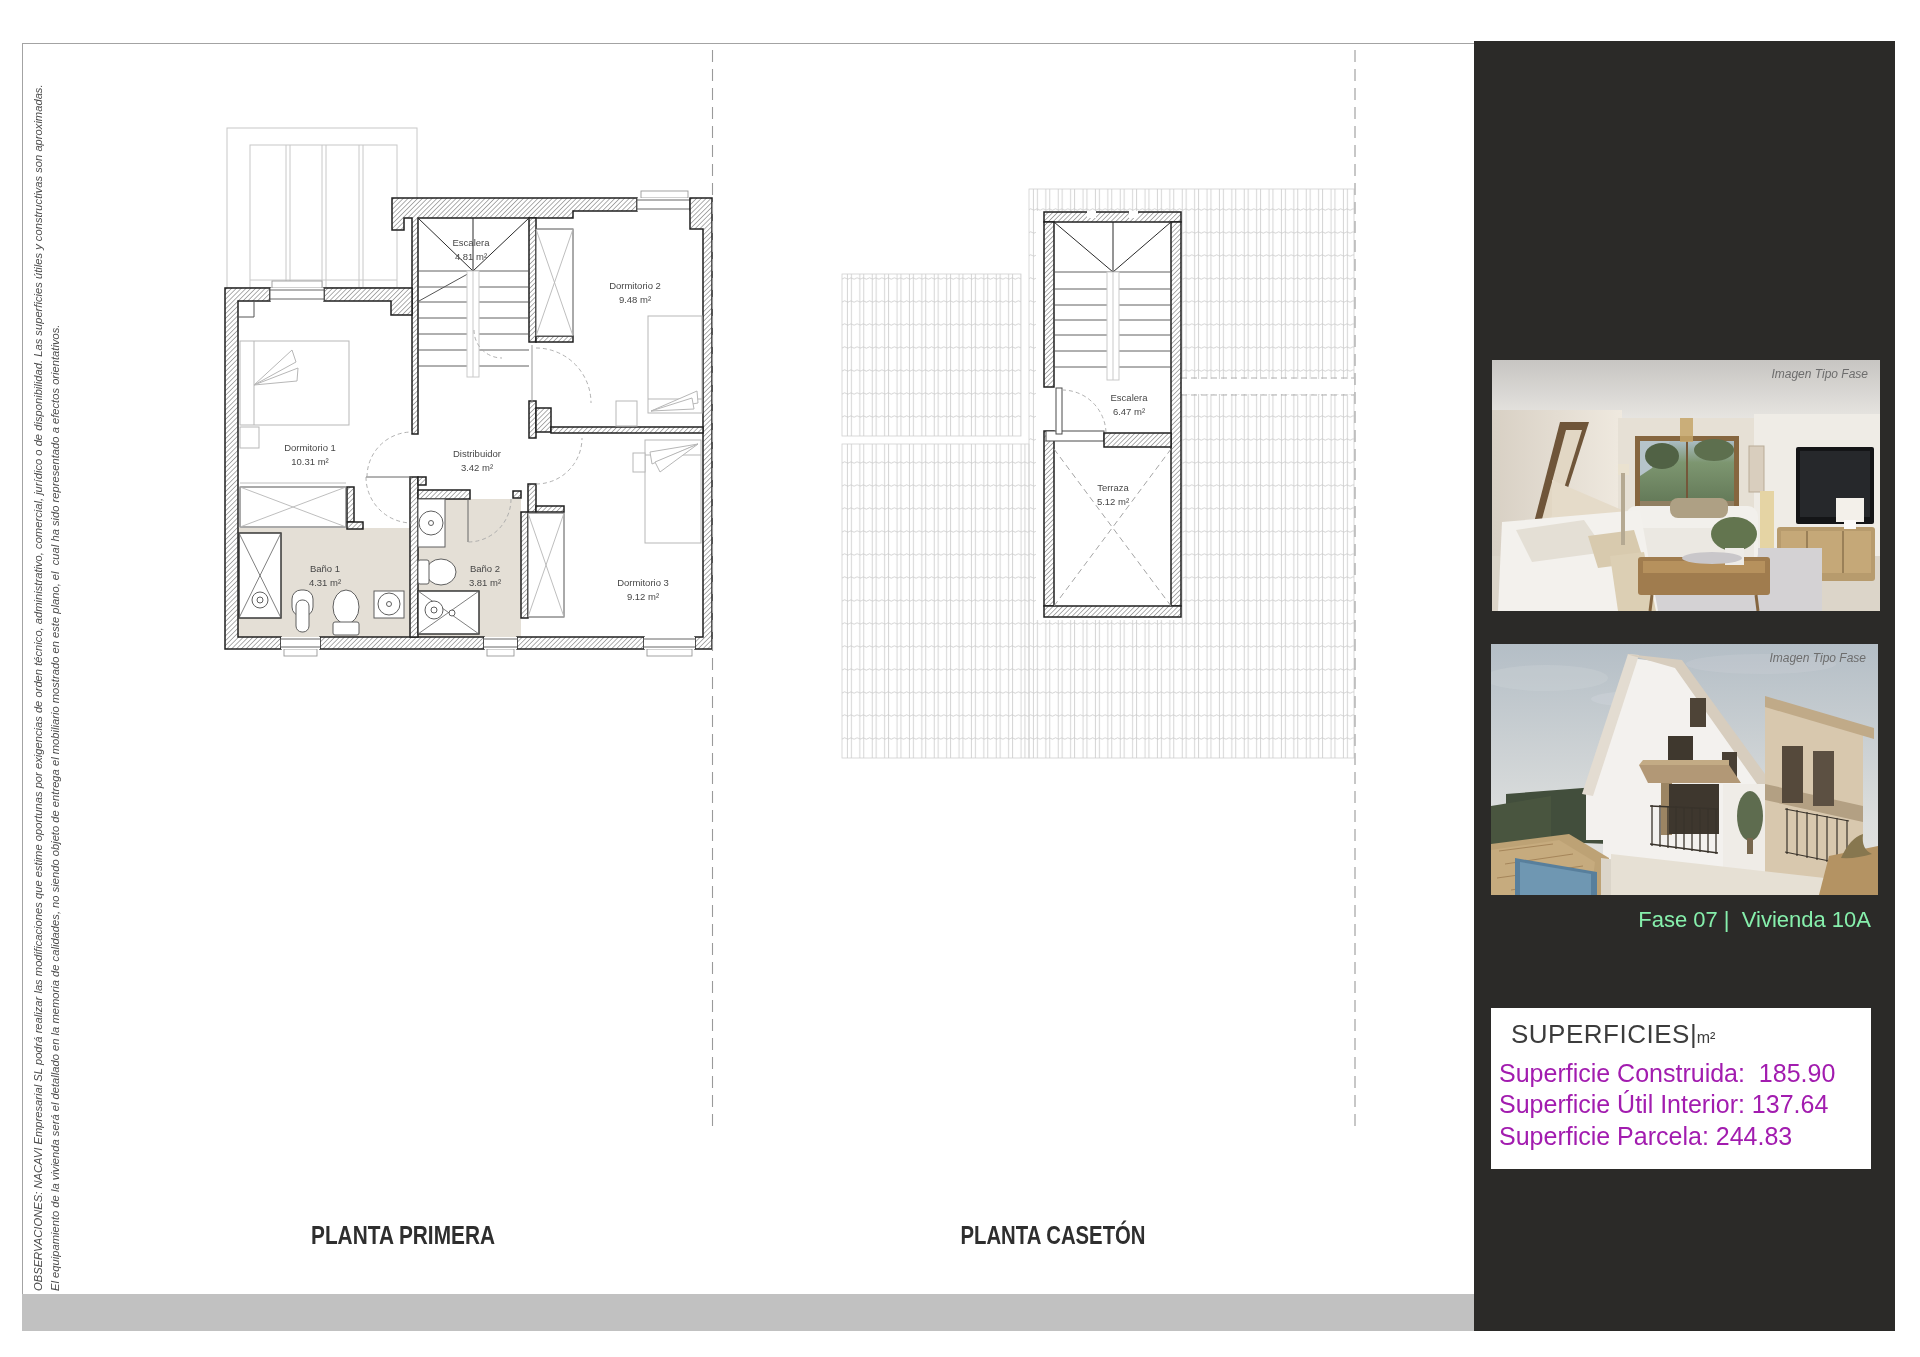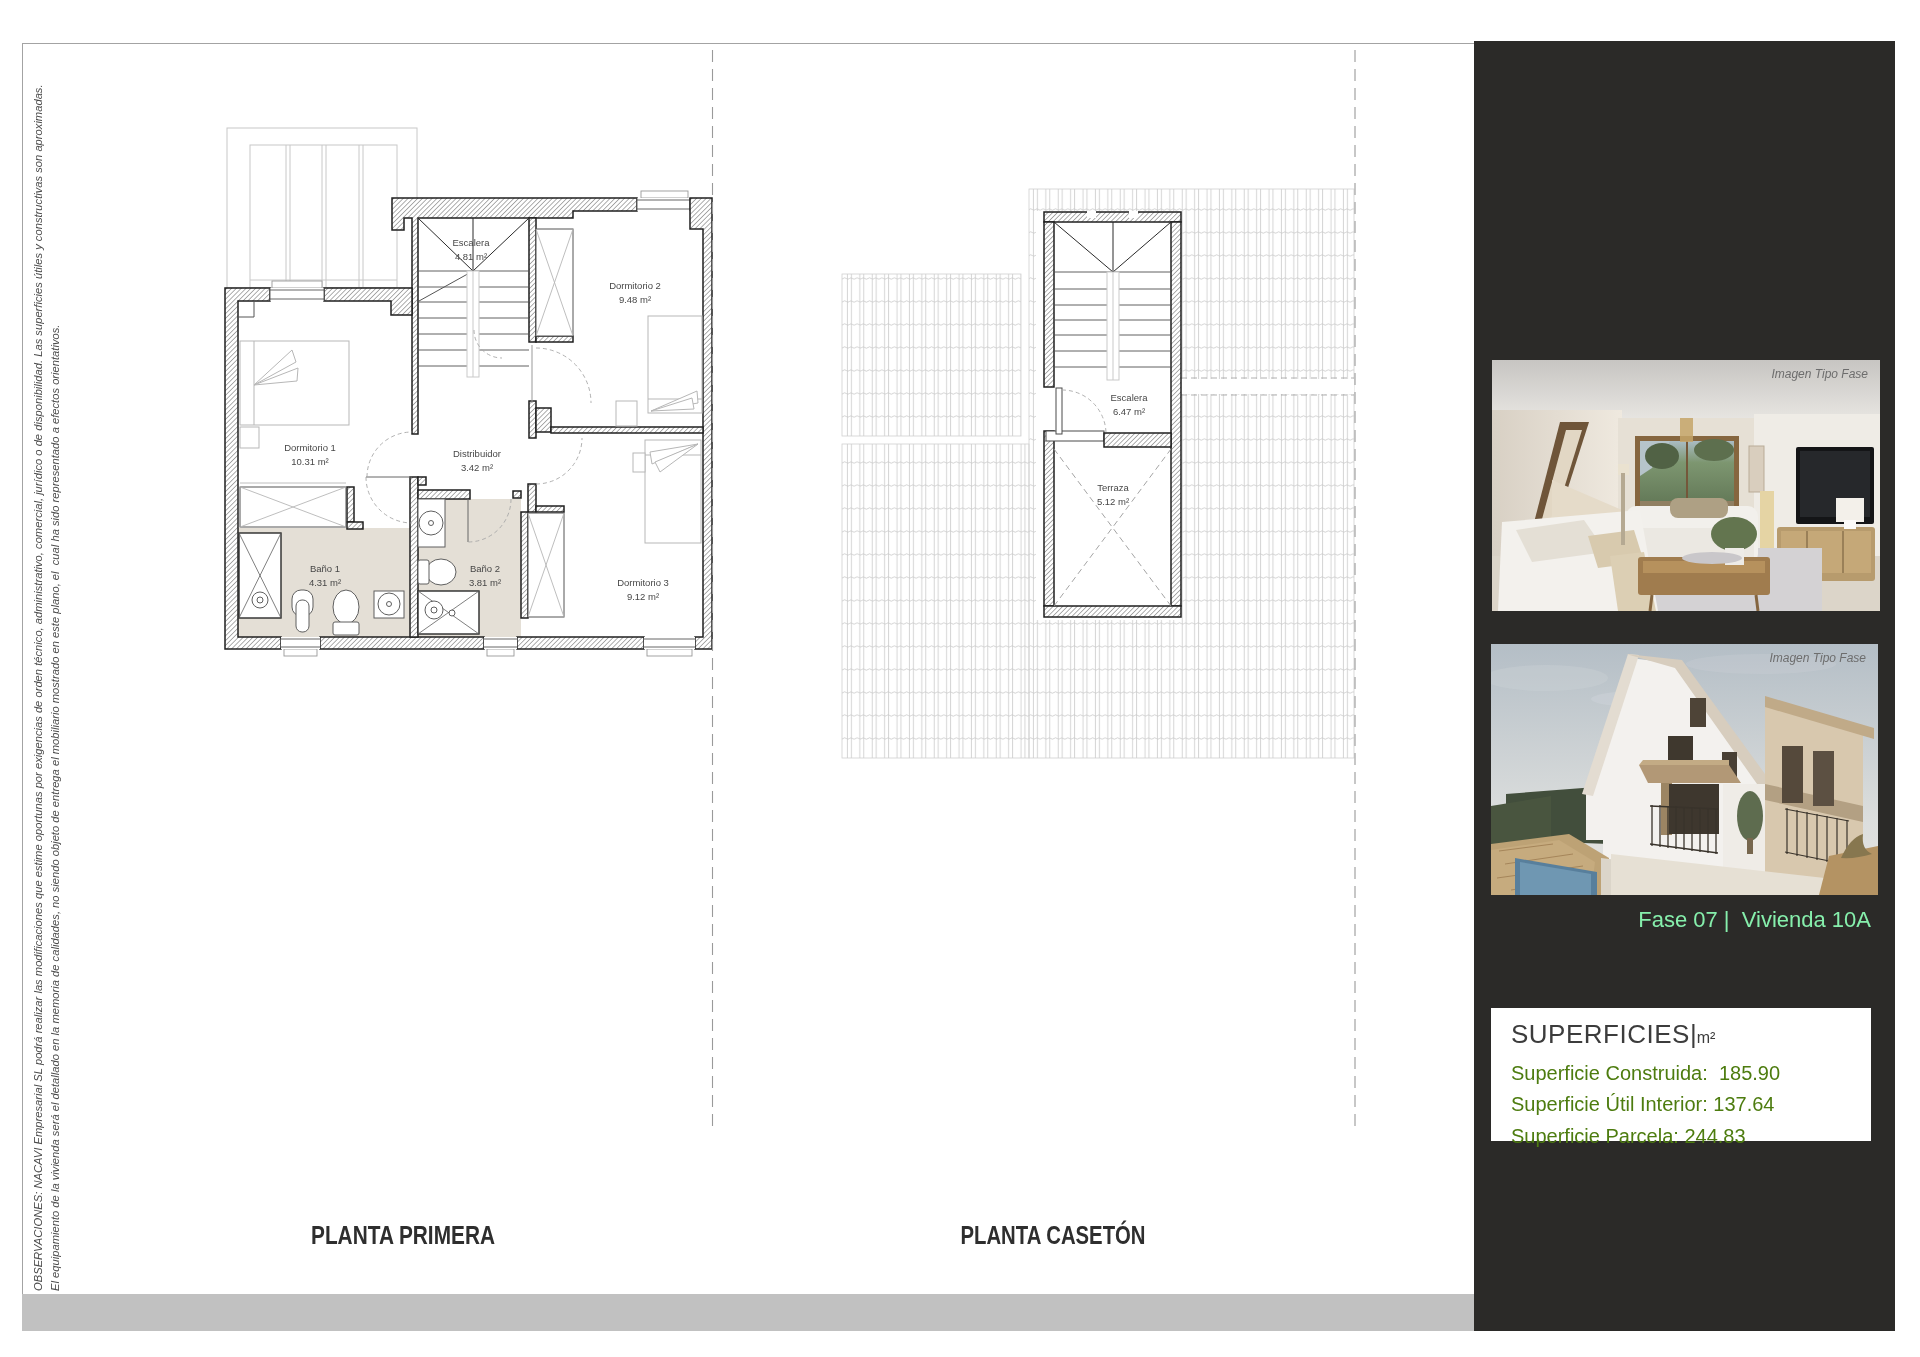--- a/index.html
+++ b/index.html
@@ -442,17 +442,17 @@
 <polygon points="29,218 100,230 100,251 29,251" fill="#6f97b2"></polygon>
 <polygon points="110,214 387,247 387,251 110,251" fill="#dbd5c9"></polygon>
 <polygon points="120,210 387,240 387,251 120,251" fill="#e6e0d4"></polygon>
 <polygon points="338,212 387,202 387,251 328,251" fill="#b49363"></polygon>
 <path d="M350,214 q9,-20 22,-24 q-2,15 9,20 q-16,5 -31,4z" fill="#87774f"></path>
 <text x="375" y="18" font-size="12" text-anchor="end" fill="#6d6d6d" font-style="italic" font-family="Liberation Sans,sans-serif">Imagen Tipo Fase</text>
 </svg>
 
 <div class="abs" style="right:24px;top:866px;font-size:22px;color:#86efac;letter-spacing:0px;white-space:nowrap">Fase 07 |&nbsp; Vivienda 10A</div>
 
-<div class="abs" style="left:17px;top:967px;width:380px;height:133px;background:#fff">
+<div class="abs" style="left:17px;top:967px;width:380px;height:161px;background:#fff">
 <div class="abs" style="left:20px;top:11px;font-size:26px;color:#3c3c3c;letter-spacing:0.5px;font-weight:400">SUPERFICIES<span style="letter-spacing:0">|</span><span style="font-size:16px;letter-spacing:0">m²</span></div>
-<div class="abs" style="left:20px;top:50px;font-size:20px;color:#4d7c0f;line-height:31.3px">Superficie Construida:&nbsp; 185.90<br>Superficie Útil Interior: 137.64<br>Superficie Parcela: 244.83</div>
+<div class="abs" style="left:8px;top:50px;font-size:25px;color:#a21caf;line-height:31.3px">Superficie Construida:&nbsp; 185.90<br>Superficie Útil Interior: 137.64<br>Superficie Parcela: 244.83</div>
 </div>
 </div>
 
 </body></html>

